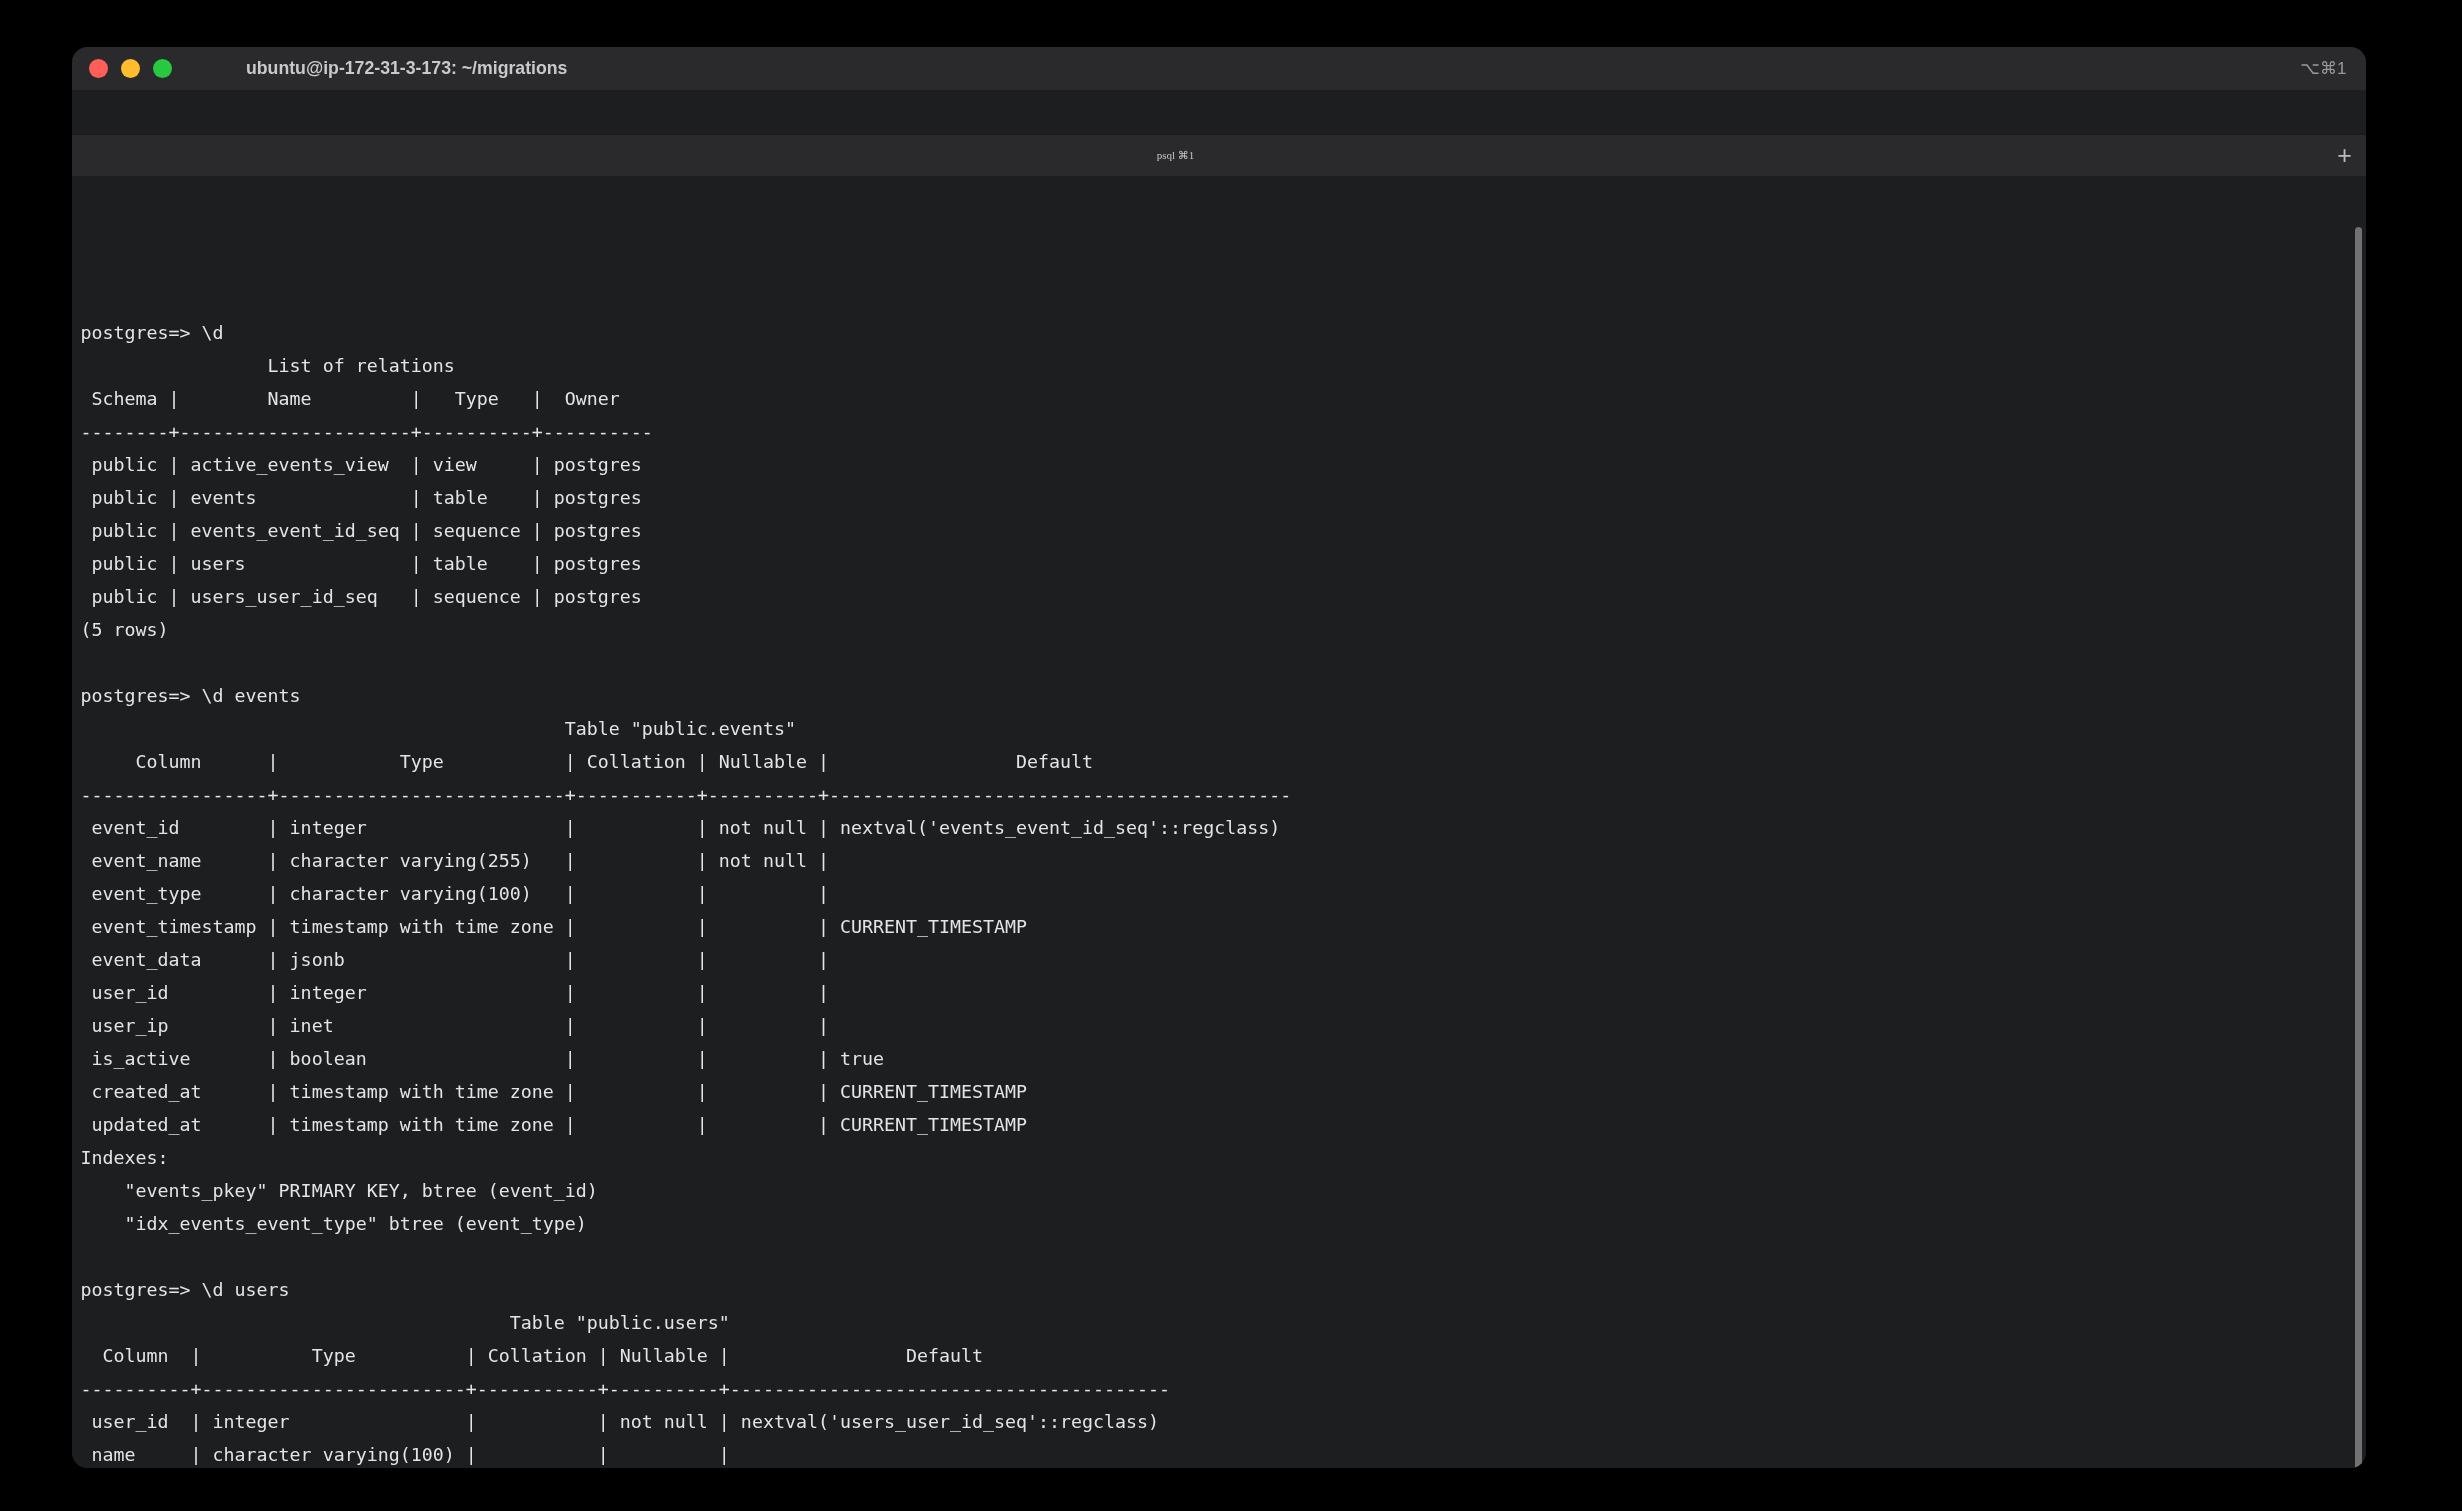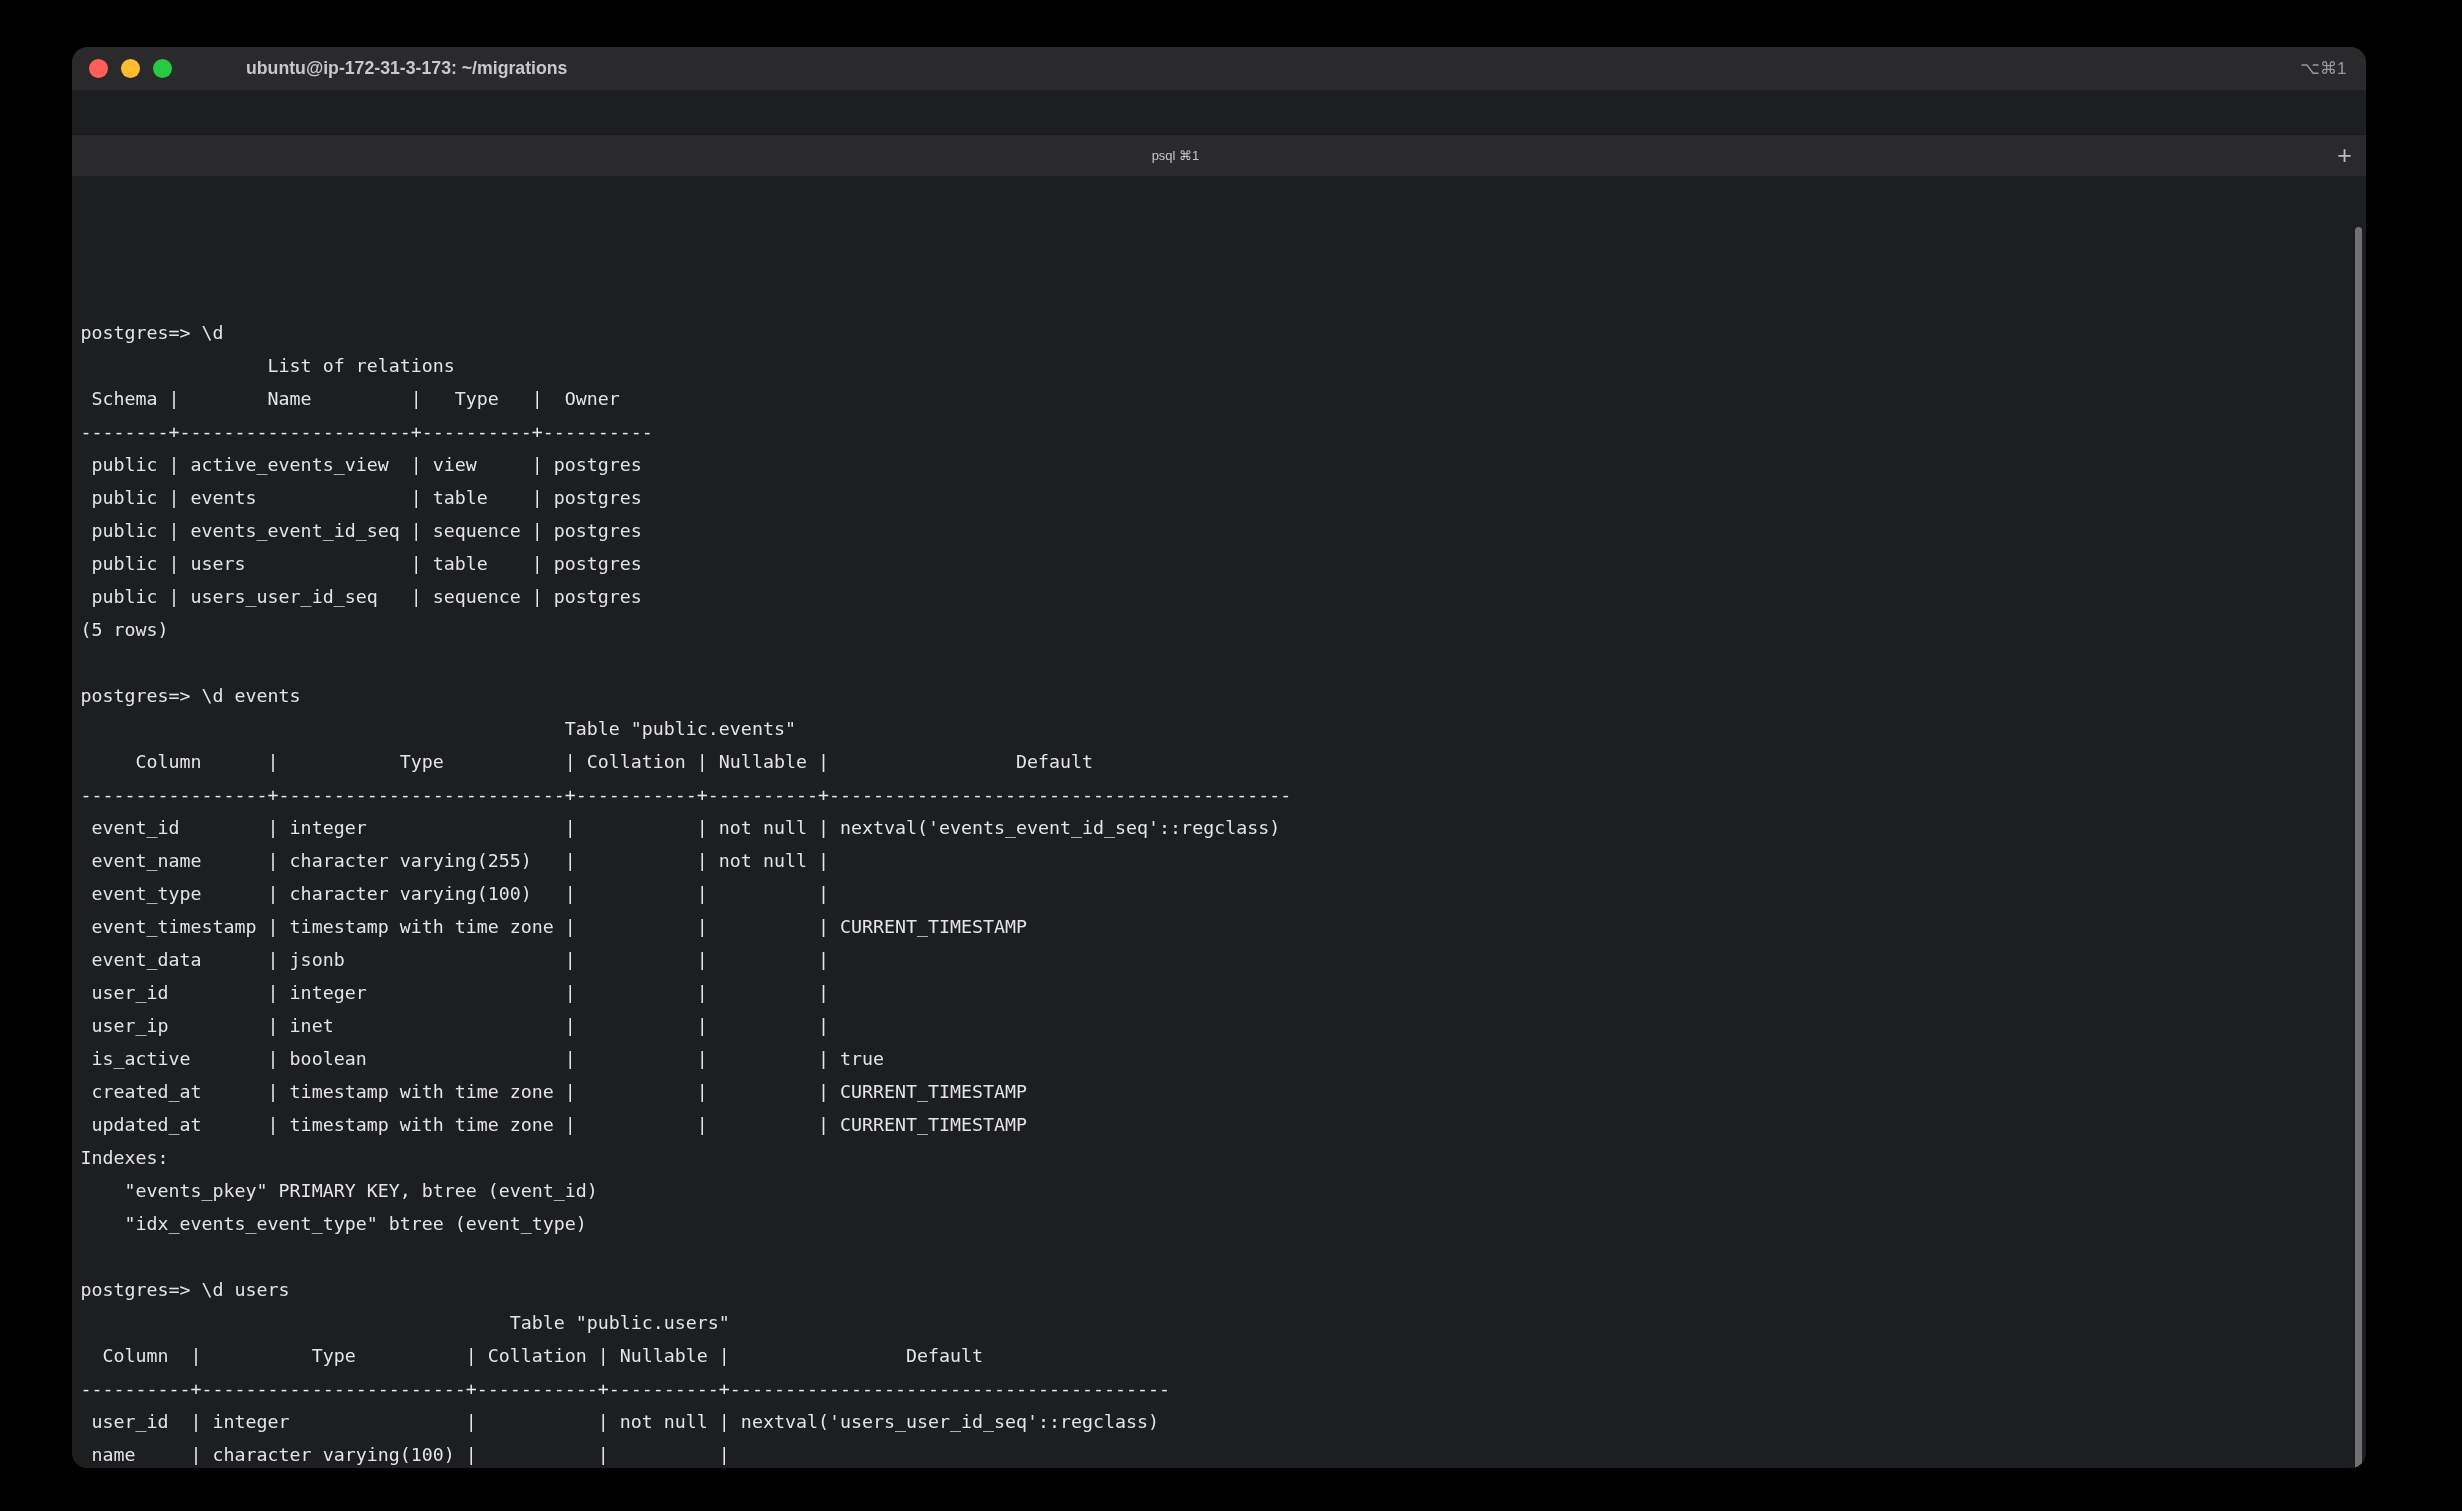--- a/index.html
+++ b/index.html
@@ -65,24 +65,25 @@
     align-items: stretch;
     min-width: 0;
   }
   .tab-inner {
     flex: 1;
     margin: 3.9px 3.9px;
     display: flex;
     align-items: center;
     justify-content: center;
     color: #c6c6c8;
-    font-size: 13px;
+    font-size: 11px;
     white-space: nowrap;
     overflow: hidden;
     border-radius: 9.2px;
+    font-family: Liberation Serif, serif;
   }
   .tab.active .tab-inner { background: transparent; }
   .tab.inactive .tab-inner { background: #48494b; }
   .new-tab {
     flex: 0 0 43px;
     display: flex;
     align-items: center;
     justify-content: center;
     color: #bcbcbe;
     font-size: 25px;

